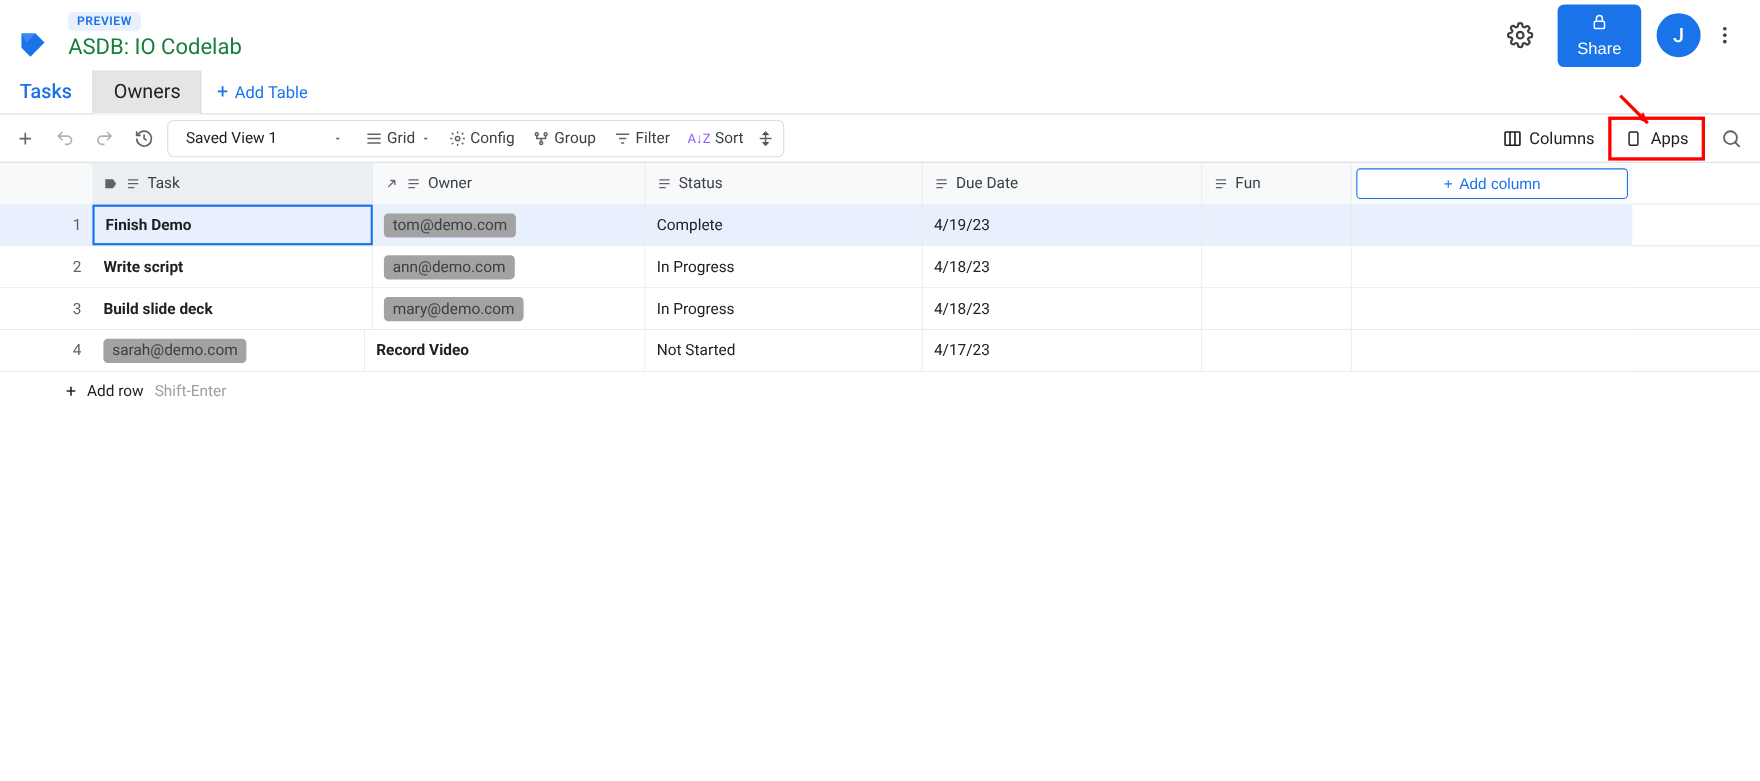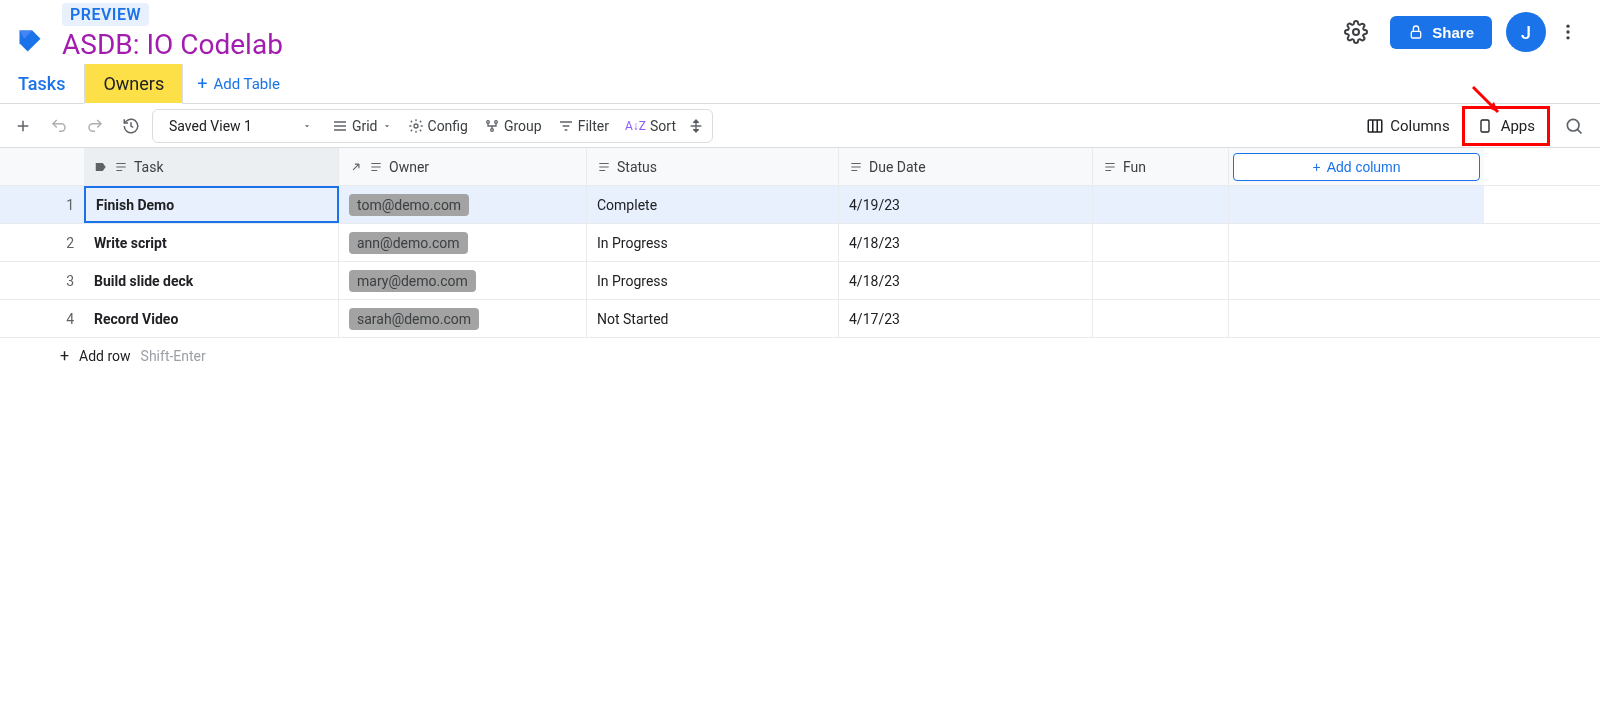--- a/index.html
+++ b/index.html
@@ -24,41 +24,42 @@
     width: 36px; height: 36px;
     margin-right: 14px;
     display: flex; align-items: center; justify-content: center;
     margin-top: 18px;
   }
   .title-area { display:flex; flex-direction:column; }
   .preview-badge {
     display:inline-block;
     background:#e8f0fe;
     color:#1a73e8;
-    font-size:16px;
+    font-size:11px;
     font-weight:600;
     padding:2px 8px;
     border-radius:4px;
     letter-spacing:0.5px;
     width:fit-content;
     margin-bottom:2px;
   }
   .page-title {
-    font-size:28px;
+    font-size:20px;
     font-weight:400;
-    color:#a21caf;
+    color:#15803d;
   }
   .header-spacer { flex:1; }
   .hdr-btn { display:flex; align-items:center; justify-content:center; cursor:pointer; }
   .settings-icon { width:40px; height:40px; }
   .share-btn {
     background:#1a73e8; color:#fff; border:none; border-radius:6px;
-    padding:8px 18px; font-size:15px; font-weight:700;
+    padding:8px 18px; font-size:15px; font-weight:400;
     display:flex; align-items:center; gap:8px; margin:0 14px;
     cursor:pointer;
+    flex-direction:column;
   }
   .avatar {
     width:40px; height:40px; border-radius:50%;
     background:#1a73e8; color:#fff;
     display:flex; align-items:center; justify-content:center;
     font-size:18px; font-weight:500;
     margin-right:6px;
   }
   .more-icon { width:32px; height:40px; display:flex; align-items:center; justify-content:center; }
 
@@ -67,21 +68,21 @@
     display:flex; align-items:center;
     border-bottom:1px solid #dadce0;
     height:40px;
   }
   .tab {
     padding:0 18px; height:40px; display:flex; align-items:center;
     font-size:18px; color:#5f6368; cursor:pointer;
     border-right:1px solid transparent;
   }
   .tab.active-blue { color:#1a73e8; font-weight:500; }
-  .tab.current { color:#202124; background:#fde047; border-left:1px solid #dadce0; border-right:1px solid #dadce0; border-bottom:1px solid #fff; margin-bottom:-1px; }
+  .tab.current { color:#202124; background:#e5e5e5; border-left:1px solid #dadce0; border-right:1px solid #dadce0; border-bottom:1px solid #fff; margin-bottom:-1px; }
   .add-table-btn {
     display:flex; align-items:center; gap:6px;
     color:#1a73e8; font-size:15px; padding:0 14px; cursor:pointer;
   }
 
   
   .toolbar {
     display:flex; align-items:center; height:44px;
     padding:0 8px; gap:6px; border-bottom:1px solid #dadce0;
     position:relative;
@@ -436,24 +437,24 @@
         <div class="cell col-owner">
           <span class="chip">mary@demo.com</span>
         </div>
         <div class="cell col-status">In Progress</div>
         <div class="cell col-due">4/18/23</div>
         <div class="cell col-fun"></div>
         <div class="cell col-add" style="border-right:none;"></div>
       </div>
       <div class="grid-row">
         <div class="rownum">4</div>
-        <div class="cell col-task">Record Video</div>
         <div class="cell col-owner">
           <span class="chip">sarah@demo.com</span>
         </div>
+        <div class="cell col-task">Record Video</div>
         <div class="cell col-status">Not Started</div>
         <div class="cell col-due">4/17/23</div>
         <div class="cell col-fun"></div>
         <div class="cell col-add" style="border-right:none;"></div>
       </div>
     </div>
 
   <div class="add-row">
     <span class="plus">+</span>
     <span>Add row</span>

